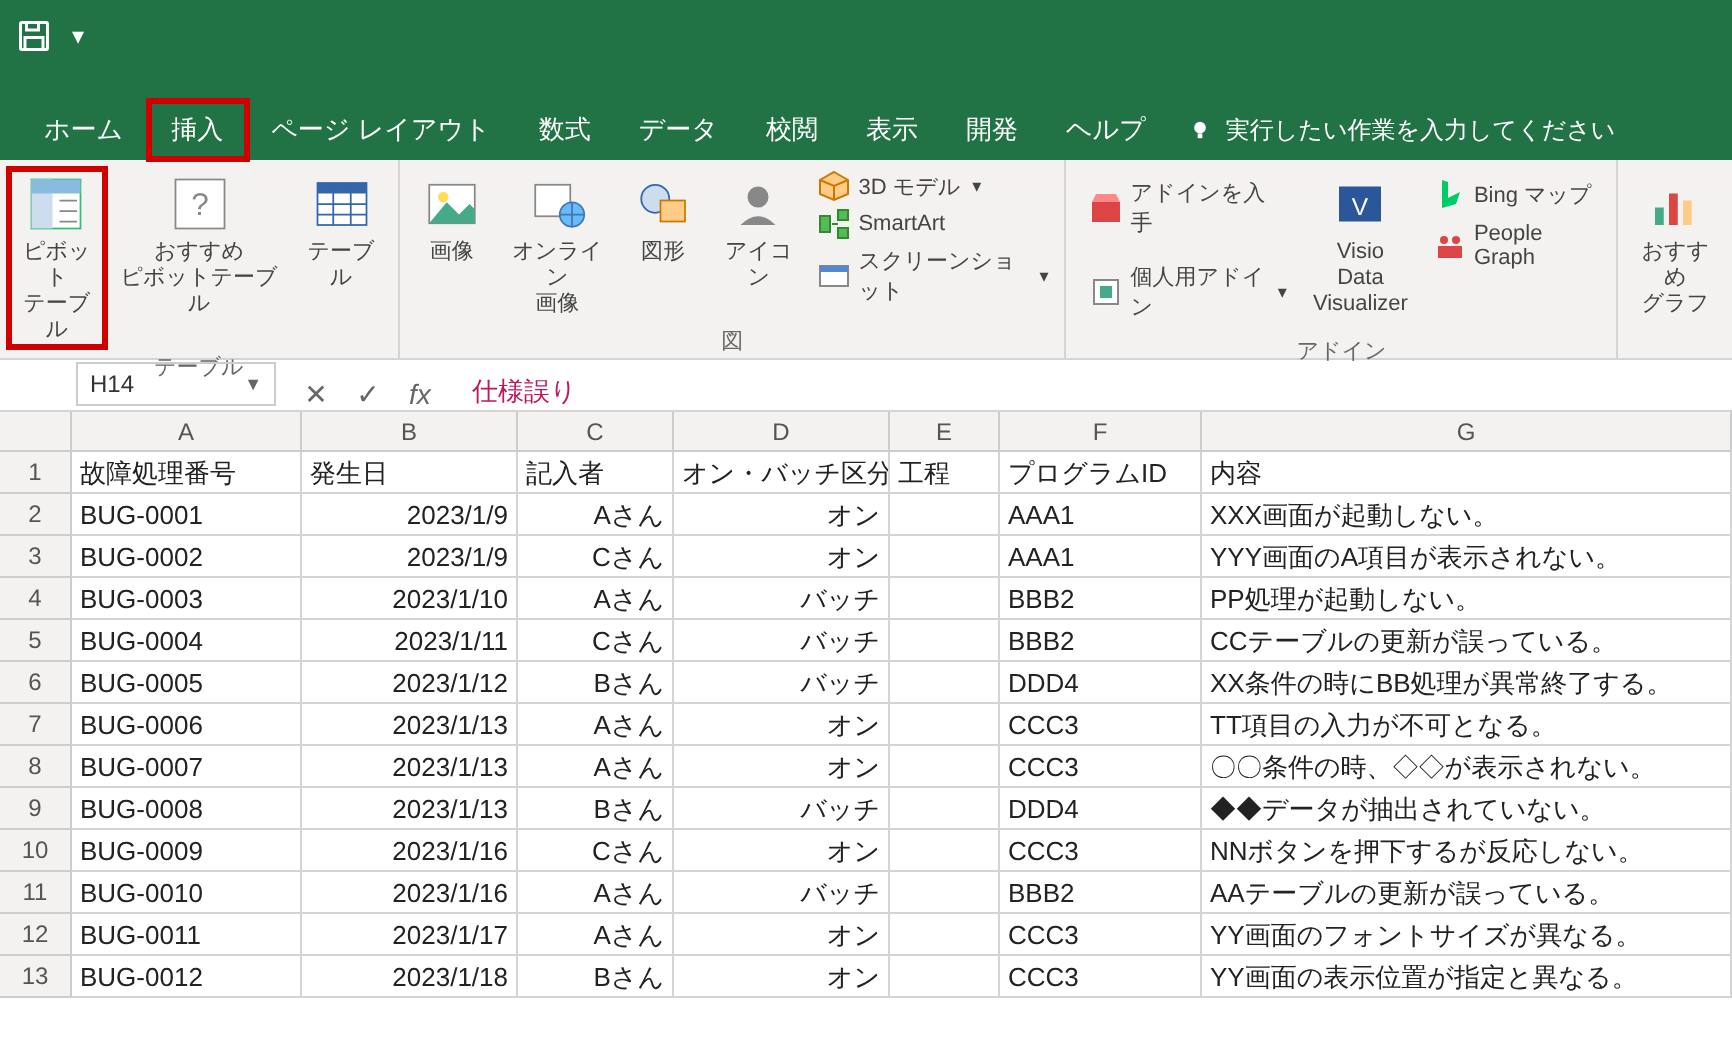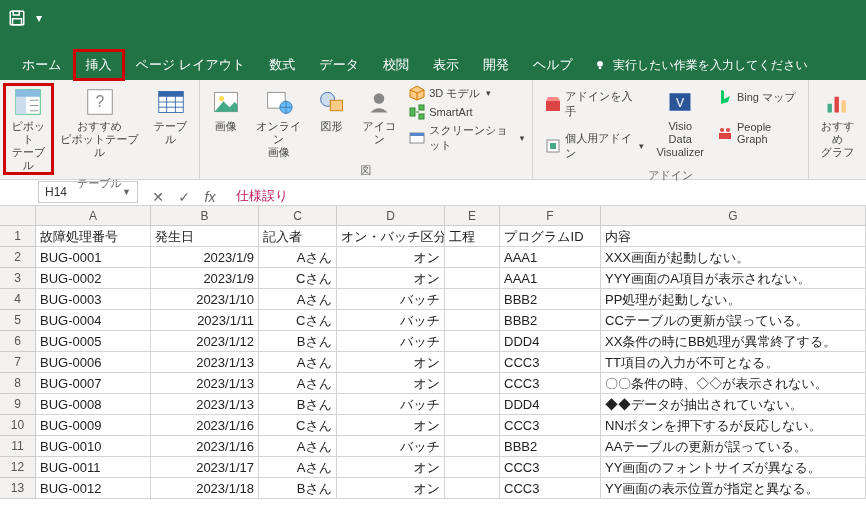--- a/index.html
+++ b/index.html
@@ -232,21 +232,21 @@
       </div>
       <div class="rbtn">
         <div class="ricon">
             <svg viewBox="0 0 32 32">
               <rect x="4" y="6" width="24" height="20" fill="#2b579a"></rect>
               <text x="16" y="22" font-size="14" text-anchor="middle" fill="#fff">V</text>
             </svg>
           </div>
         <div class="rlabel">Visio Data<br>Visualizer</div>
       </div>
-      <div class="rsmall-col" style="justify-content:center; gap:14px; padding:4px;">
+      <div class="rsmall-col" style="justify-content:center; gap:4px; padding:4px;">
         <div class="rsmall">
           <span class="ricon-sm">
               <svg viewBox="0 0 16 16">
                 <path d="M4 1 L7 2 V10 L13 7 L11 13 L4 15 Z" fill="#0c6"></path>
               </svg>
             </span>
           <span>Bing マップ</span>
         </div>
         <div class="rsmall">
           <span class="ricon-sm">

